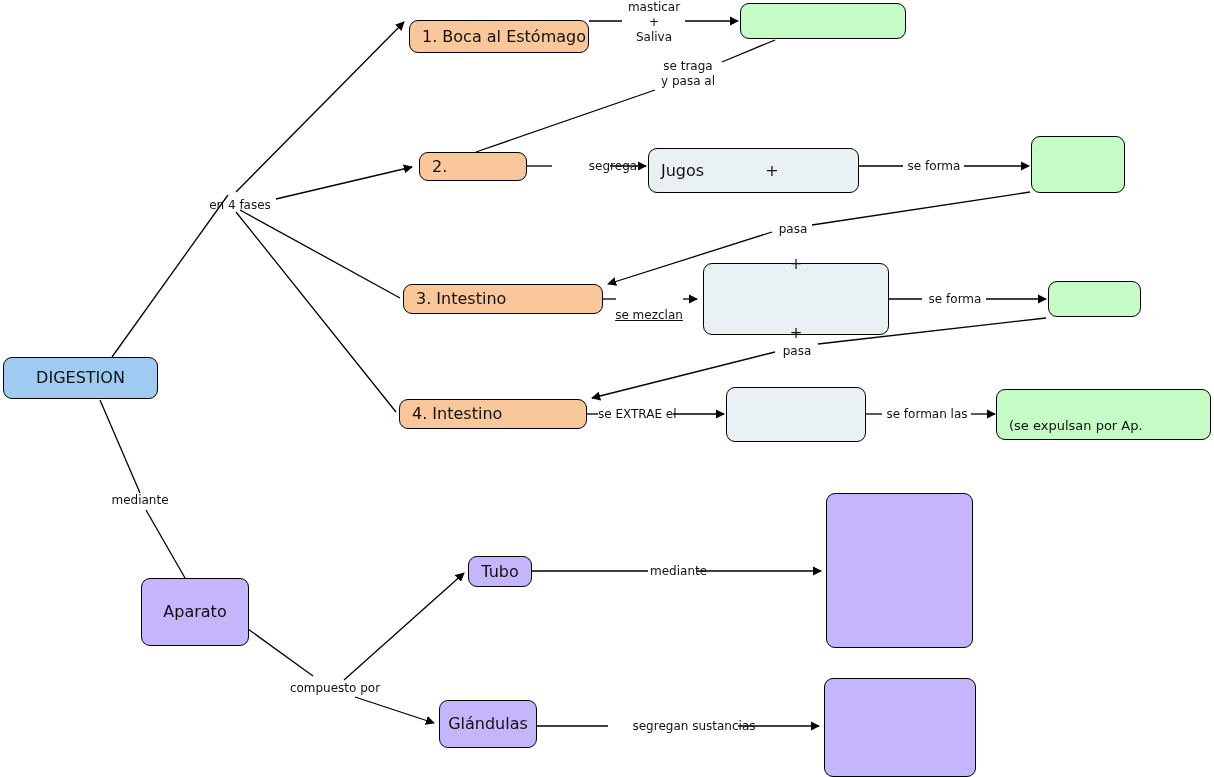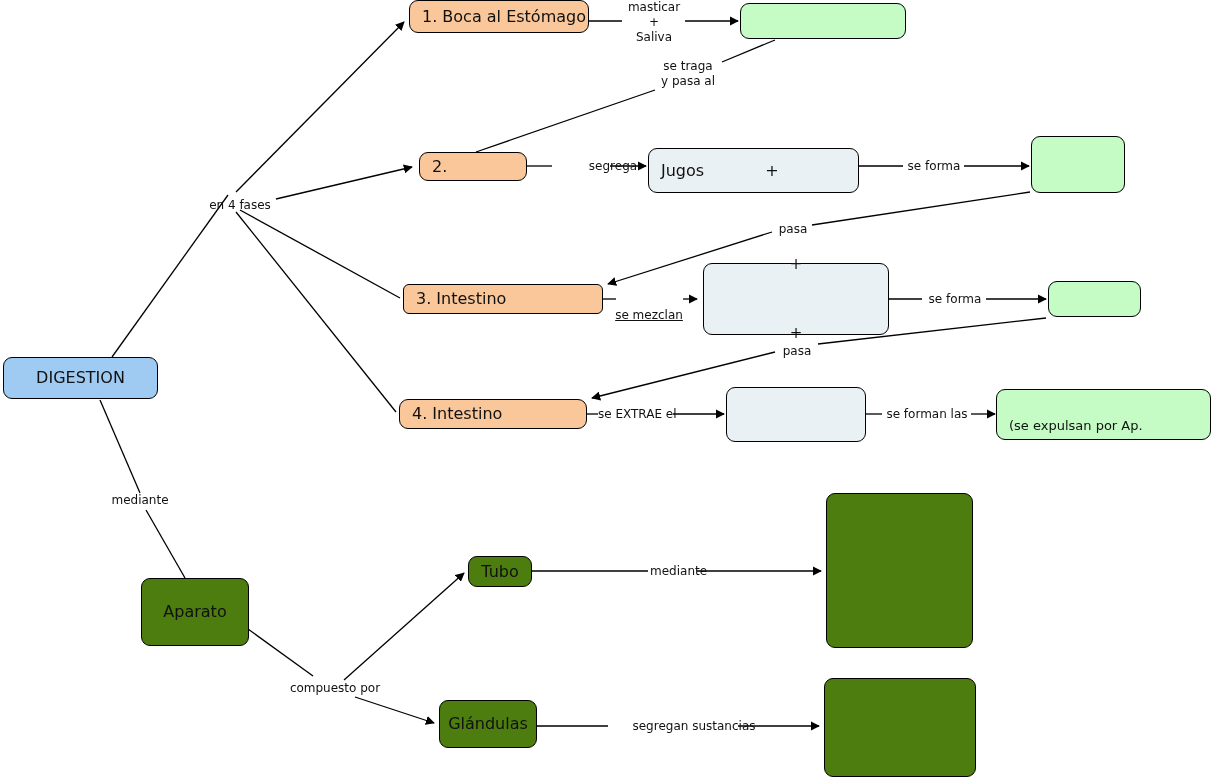--- a/index.html
+++ b/index.html
@@ -35,21 +35,21 @@
     display: flex;
     align-items: center;
     font-size: 16px;
     line-height: 1.1;
     color: #111111;
     white-space: pre;
   }
   .node.blue   { background: #9fcbf2; }
   .node.orange { background: #f9c79a; }
   .node.green  { background: #c5fcc5; }
-  .node.yellow { background: #4d7c0f; }
+  .node.yellow { background: #c4b5fd; }
   .node.pale   { background: #eaf1f4; }
 
   .node .label {
     display: block;
     width: 100%;
   }
   .pad-l { padding-left: 12px; }
   .center { justify-content: center; text-align: center; }
   .node.small-txt { font-size: 13px; }
 
@@ -134,41 +134,41 @@
     <line x1="697" y1="571" x2="821" y2="571" stroke="#000" stroke-width="1.3" marker-end="url(#arrow)"></line>
 
     <line x1="536" y1="726" x2="608" y2="726" stroke="#000" stroke-width="1.3"></line>
     <line x1="738" y1="726" x2="819" y2="726" stroke="#000" stroke-width="1.3" marker-end="url(#arrow)"></line>
   </svg>
 
   <div class="node blue center" style="left:3px; top:357px; width:155px; height:42px;">
     <span class="label">DIGESTION</span>
   </div>
 
-  <div class="node orange pad-l" style="left:409px; top:0; width:180px; height:33px;">
+  <div class="node orange pad-l" style="left:409px; top:20px; width:180px; height:33px;">
     <span class="label">1. Boca al Estómago</span>
   </div>
 
   <div class="node green" style="left:740px; top:3px; width:166px; height:36px;">
     <span class="label"></span>
   </div>
 
   <div class="node orange pad-l" style="left:419px; top:152px; width:108px; height:29px;">
     <span class="label">2.</span>
   </div>
 
   <div class="node pale pad-l" style="left:648px; top:148px; width:211px; height:45px;">
     <span class="label">Jugos            +</span>
   </div>
 
   <div class="node green" style="left:1031px; top:136px; width:94px; height:57px;">
     <span class="label"></span>
   </div>
 
-  <div class="node orange pad-l" style="left:403px; top:284px; width:200px; height:30px;border-radius:6px;">
+  <div class="node orange pad-l" style="left:403px; top:284px; width:200px; height:30px;">
     <span class="label">3. Intestino</span>
   </div>
 
   <div class="node pale center" style="left:703px; top:263px; width:186px; height:72px;">
     <div class="plus-stack">
       <div>+</div>
       <div>+</div>
     </div>
   </div>
 

